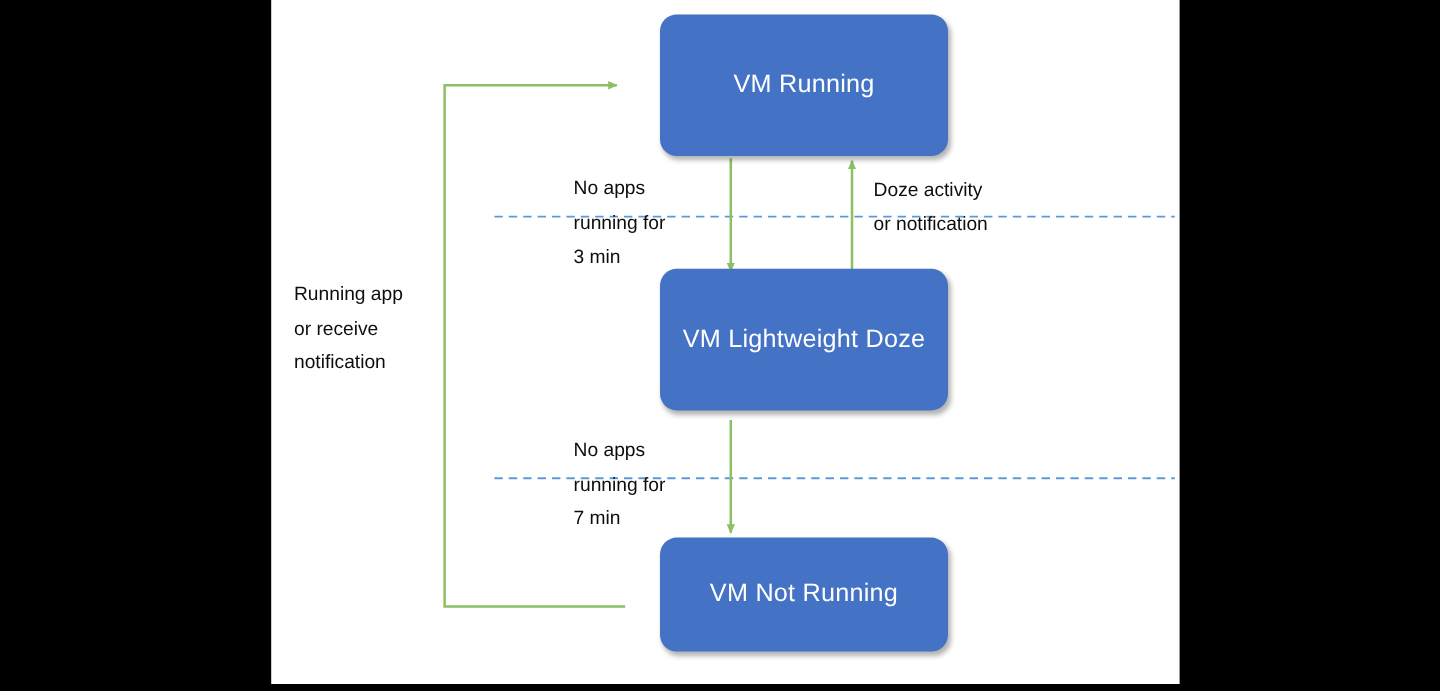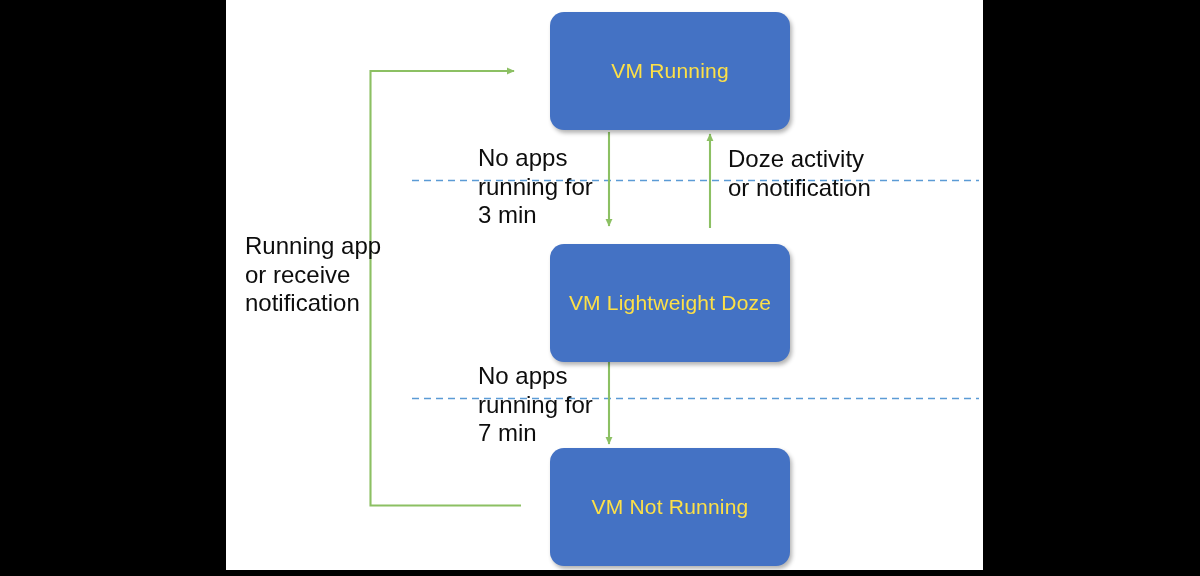--- a/index.html
+++ b/index.html
@@ -44,37 +44,37 @@
     position: absolute;
     background: #4472C4;
     border-radius: 14px;
     box-shadow: 2px 3px 4px rgba(0,0,0,0.30);
     display: flex;
     align-items: center;
     justify-content: center;
     box-sizing: border-box;
   }
   .state-label {
-    color: #fde047;
+    color: #ffffff;
     font-size: 21px;
     font-weight: 400;
     letter-spacing: 0.2px;
     text-align: center;
     line-height: 1.15;
     white-space: nowrap;
   }
   #box-running   { left: 324px; top: 12px;  width: 240px; height: 118px; }
-  #box-doze      { left: 324px; top: 244px; width: 240px; height: 118px; }
-  #box-notrun    { left: 324px; top: 448px; width: 240px; height: 118px; }
+  #box-doze      { left: 324px; top: 224px; width: 240px; height: 118px; }
+  #box-notrun    { left: 324px; top: 448px; width: 240px; height: 95px; }
 
   
   .caption {
     position: absolute;
     color: #0d0d0d;
-    font-size: 24px;
+    font-size: 16px;
     line-height: 28.5px;
     white-space: pre;
     text-align: left;
   }
   #cap-noapps3  { left: 252px; top: 144px; }
   #cap-useract  { left: 502px; top: 145px; }
   #cap-launch   { left: 19px;  top: 232px; }
   #cap-noapps7  { left: 252px; top: 362px; }
 </style>
 </head>

